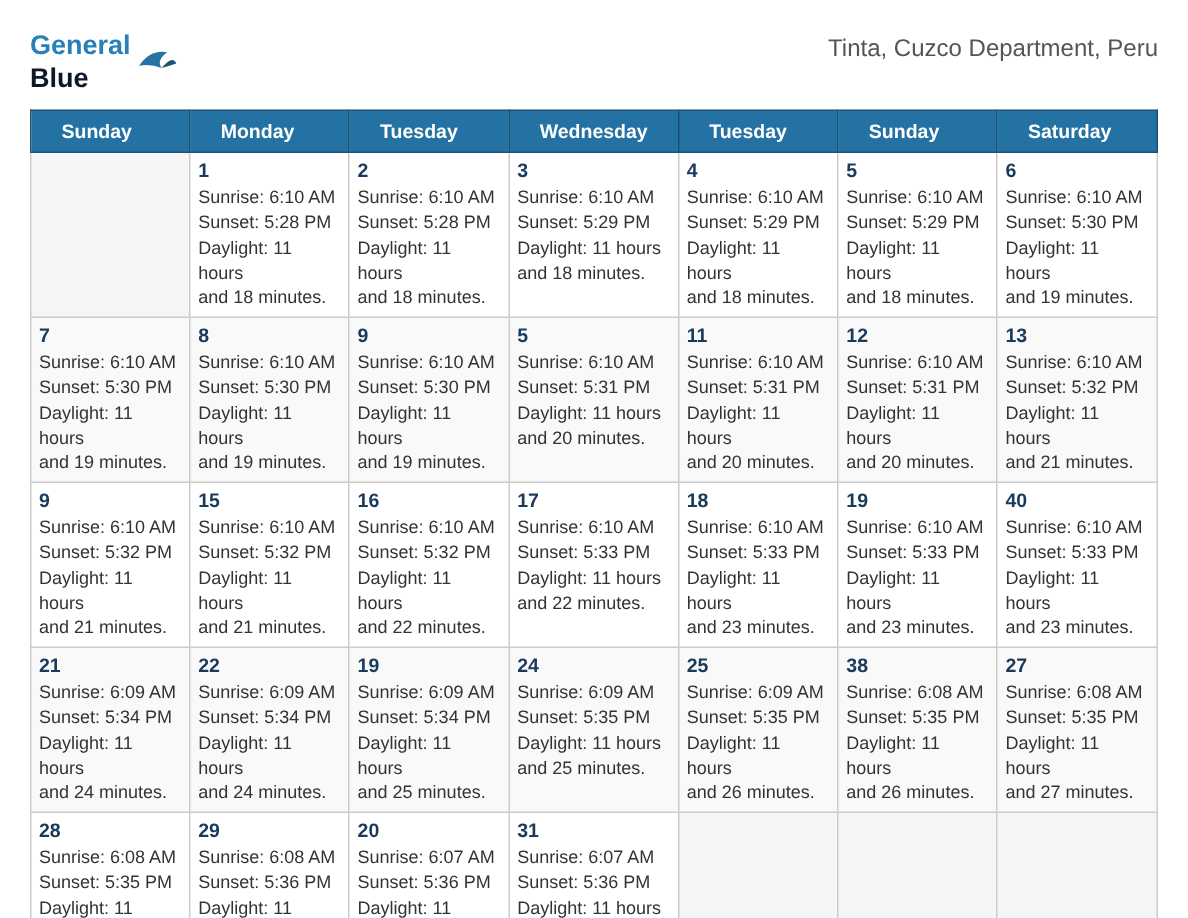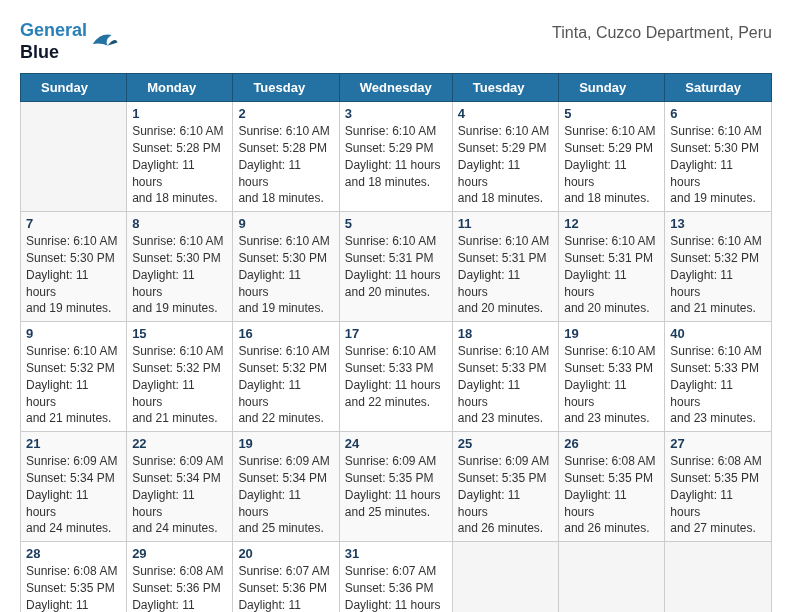--- a/index.html
+++ b/index.html
@@ -301,21 +301,21 @@
 and 25 minutes.</div>
         </td>
         <td>
           <span class="day-num">25</span>
           <div class="day-info" style="white-space: pre-line;">Sunrise: 6:09 AM
 Sunset: 5:35 PM
 Daylight: 11 hours
 and 26 minutes.</div>
         </td>
         <td>
-          <span class="day-num">26</span>
+          <span class="day-num">38</span>
           <div class="day-info" style="white-space: pre-line;">Sunrise: 6:08 AM
 Sunset: 5:35 PM
 Daylight: 11 hours
 and 26 minutes.</div>
         </td>
         <td>
           <span class="day-num">27</span>
           <div class="day-info" style="white-space: pre-line;">Sunrise: 6:08 AM
 Sunset: 5:35 PM
 Daylight: 11 hours

